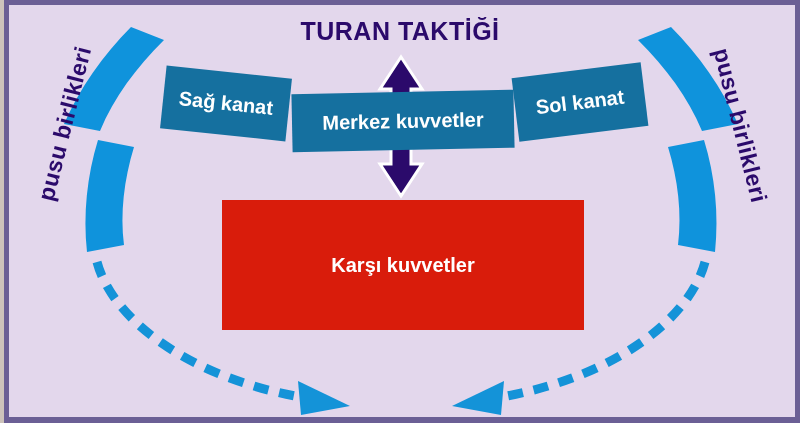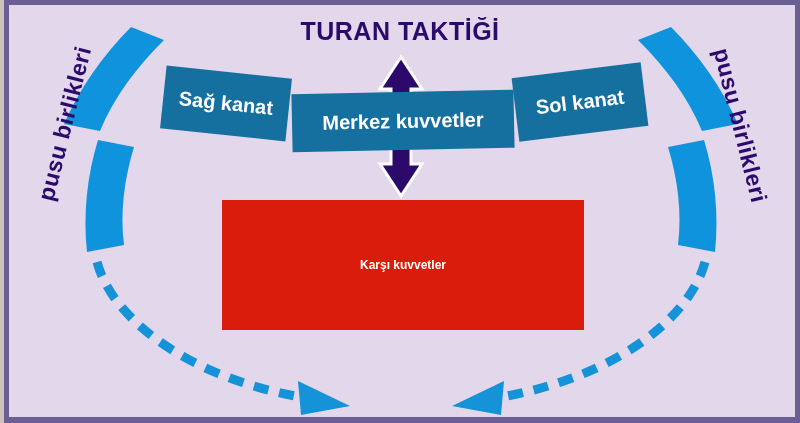--- a/index.html
+++ b/index.html
@@ -98,21 +98,21 @@
     position: absolute;
     left: 222px;
     top: 200px;
     width: 362px;
     height: 130px;
     background: #d91c0b;
     display: flex;
     align-items: center;
     justify-content: center;
     color: #ffffff;
-    font-size: 12px;
+    font-size: 20px;
     font-weight: bold;
     white-space: nowrap;
   }
 
   
   .ambush-label {
     position: absolute;
     color: #2b0a6b;
     font-size: 23px;
     font-weight: bold;

